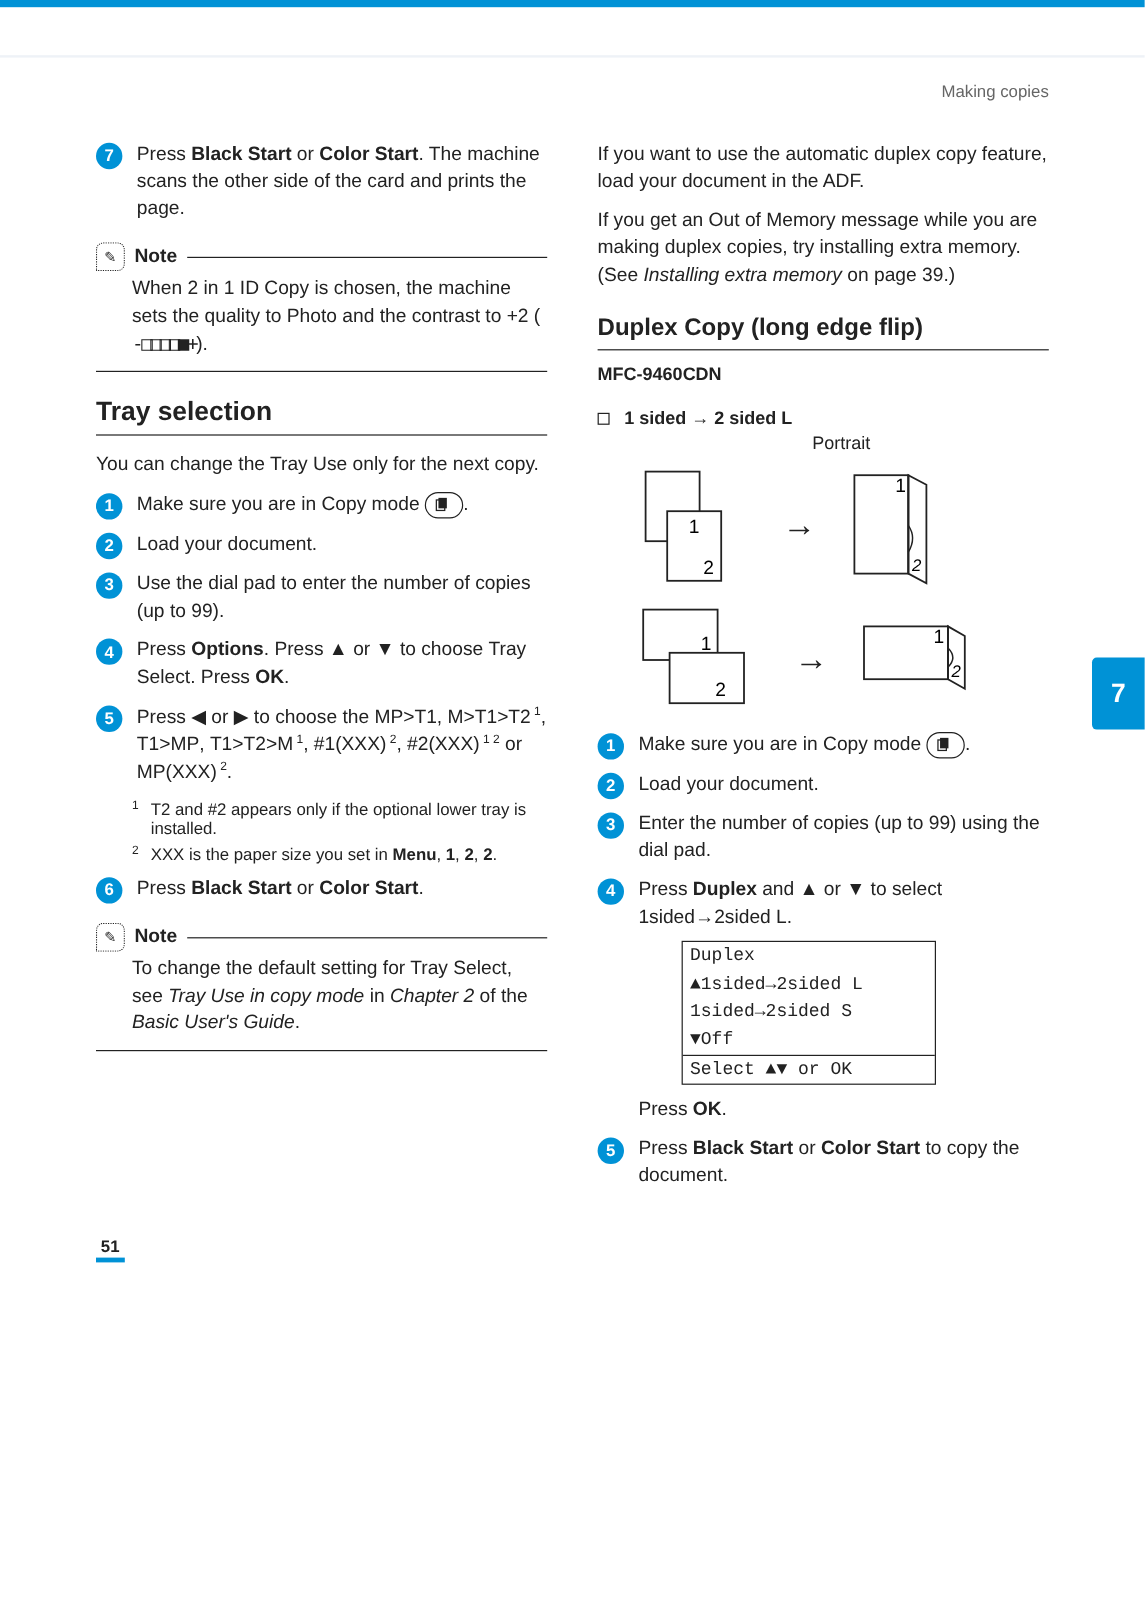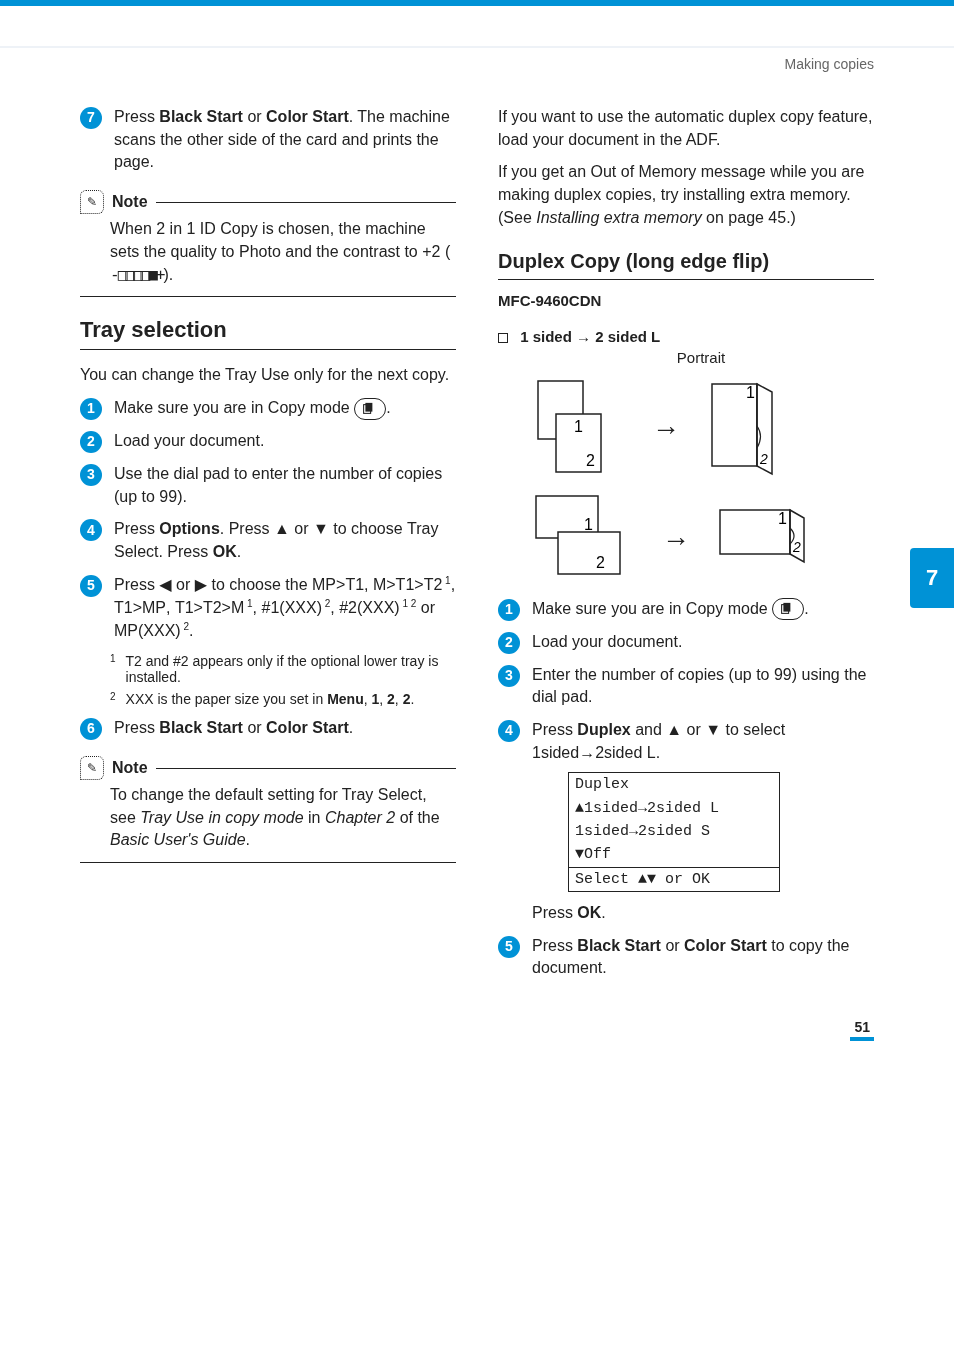--- a/index.html
+++ b/index.html
@@ -9,21 +9,21 @@
   html,body {
     margin:0; padding:0;
     font-family: Arial, Helvetica, sans-serif;
     color:#222;
     background:#fff;
     width:954px;
   }
   .topbar { height:6px; background:var(--brand); }
   .toprule { height:2px; background:var(--rule); margin-top:40px; }
   .page {
-    padding: 16px 80px 60px 80px;
+    padding: 28px 80px 60px 80px;
     position:relative;
   }
   .running-head {
     text-align:right;
     font-size:14px;
     color:#666;
     margin: -8px 0 24px 0;
   }
   .cols {
     display:flex;
@@ -146,21 +146,21 @@
   .lcd {
     border:1.5px solid #222;
     font-family:"Courier New", monospace;
     font-size:15px;
     width: 210px;
     margin: 8px 0 10px 36px;
   }
   .lcd .u { padding:1px 6px; }
   .lcd .divider { border-top:1.5px solid #222; }
   .pagenum {
-    text-align:right;
+    text-align:left;
     padding-top: 28px;
   }
   .pagenum .pn {
     display:inline-block;
     border-bottom:4px solid var(--brand);
     padding: 0 4px 2px;
     font-weight:bold;
     font-size:14px;
   }
   svg { overflow:visible; }
@@ -266,21 +266,21 @@
       </div>
 
     </div>
 
     <div class="col">
 
 
       <p class="body">If you want to use the automatic duplex copy feature, load your document in the ADF.</p>
 
       <p class="body">
-        <span>If you get an Out of Memory message while you are making duplex copies, try installing extra memory. (See </span><span class="italic">Installing extra memory</span><span> on page 45.)</span>
+        <span>If you get an Out of Memory message while you are making duplex copies, try installing extra memory. (See </span><span class="italic">Installing extra memory</span><span> on page 39.)</span>
       </p>
 
       <h3 class="subsub">Duplex Copy (long edge flip)</h3>
 
       <div class="model">MFC-9460CDN</div>
 
       <div class="bullet">
         <span class="sq"></span>
         <span class="bold">1 sided </span><span class="bold">→</span><span class="bold"> 2 sided L</span>
       </div>

